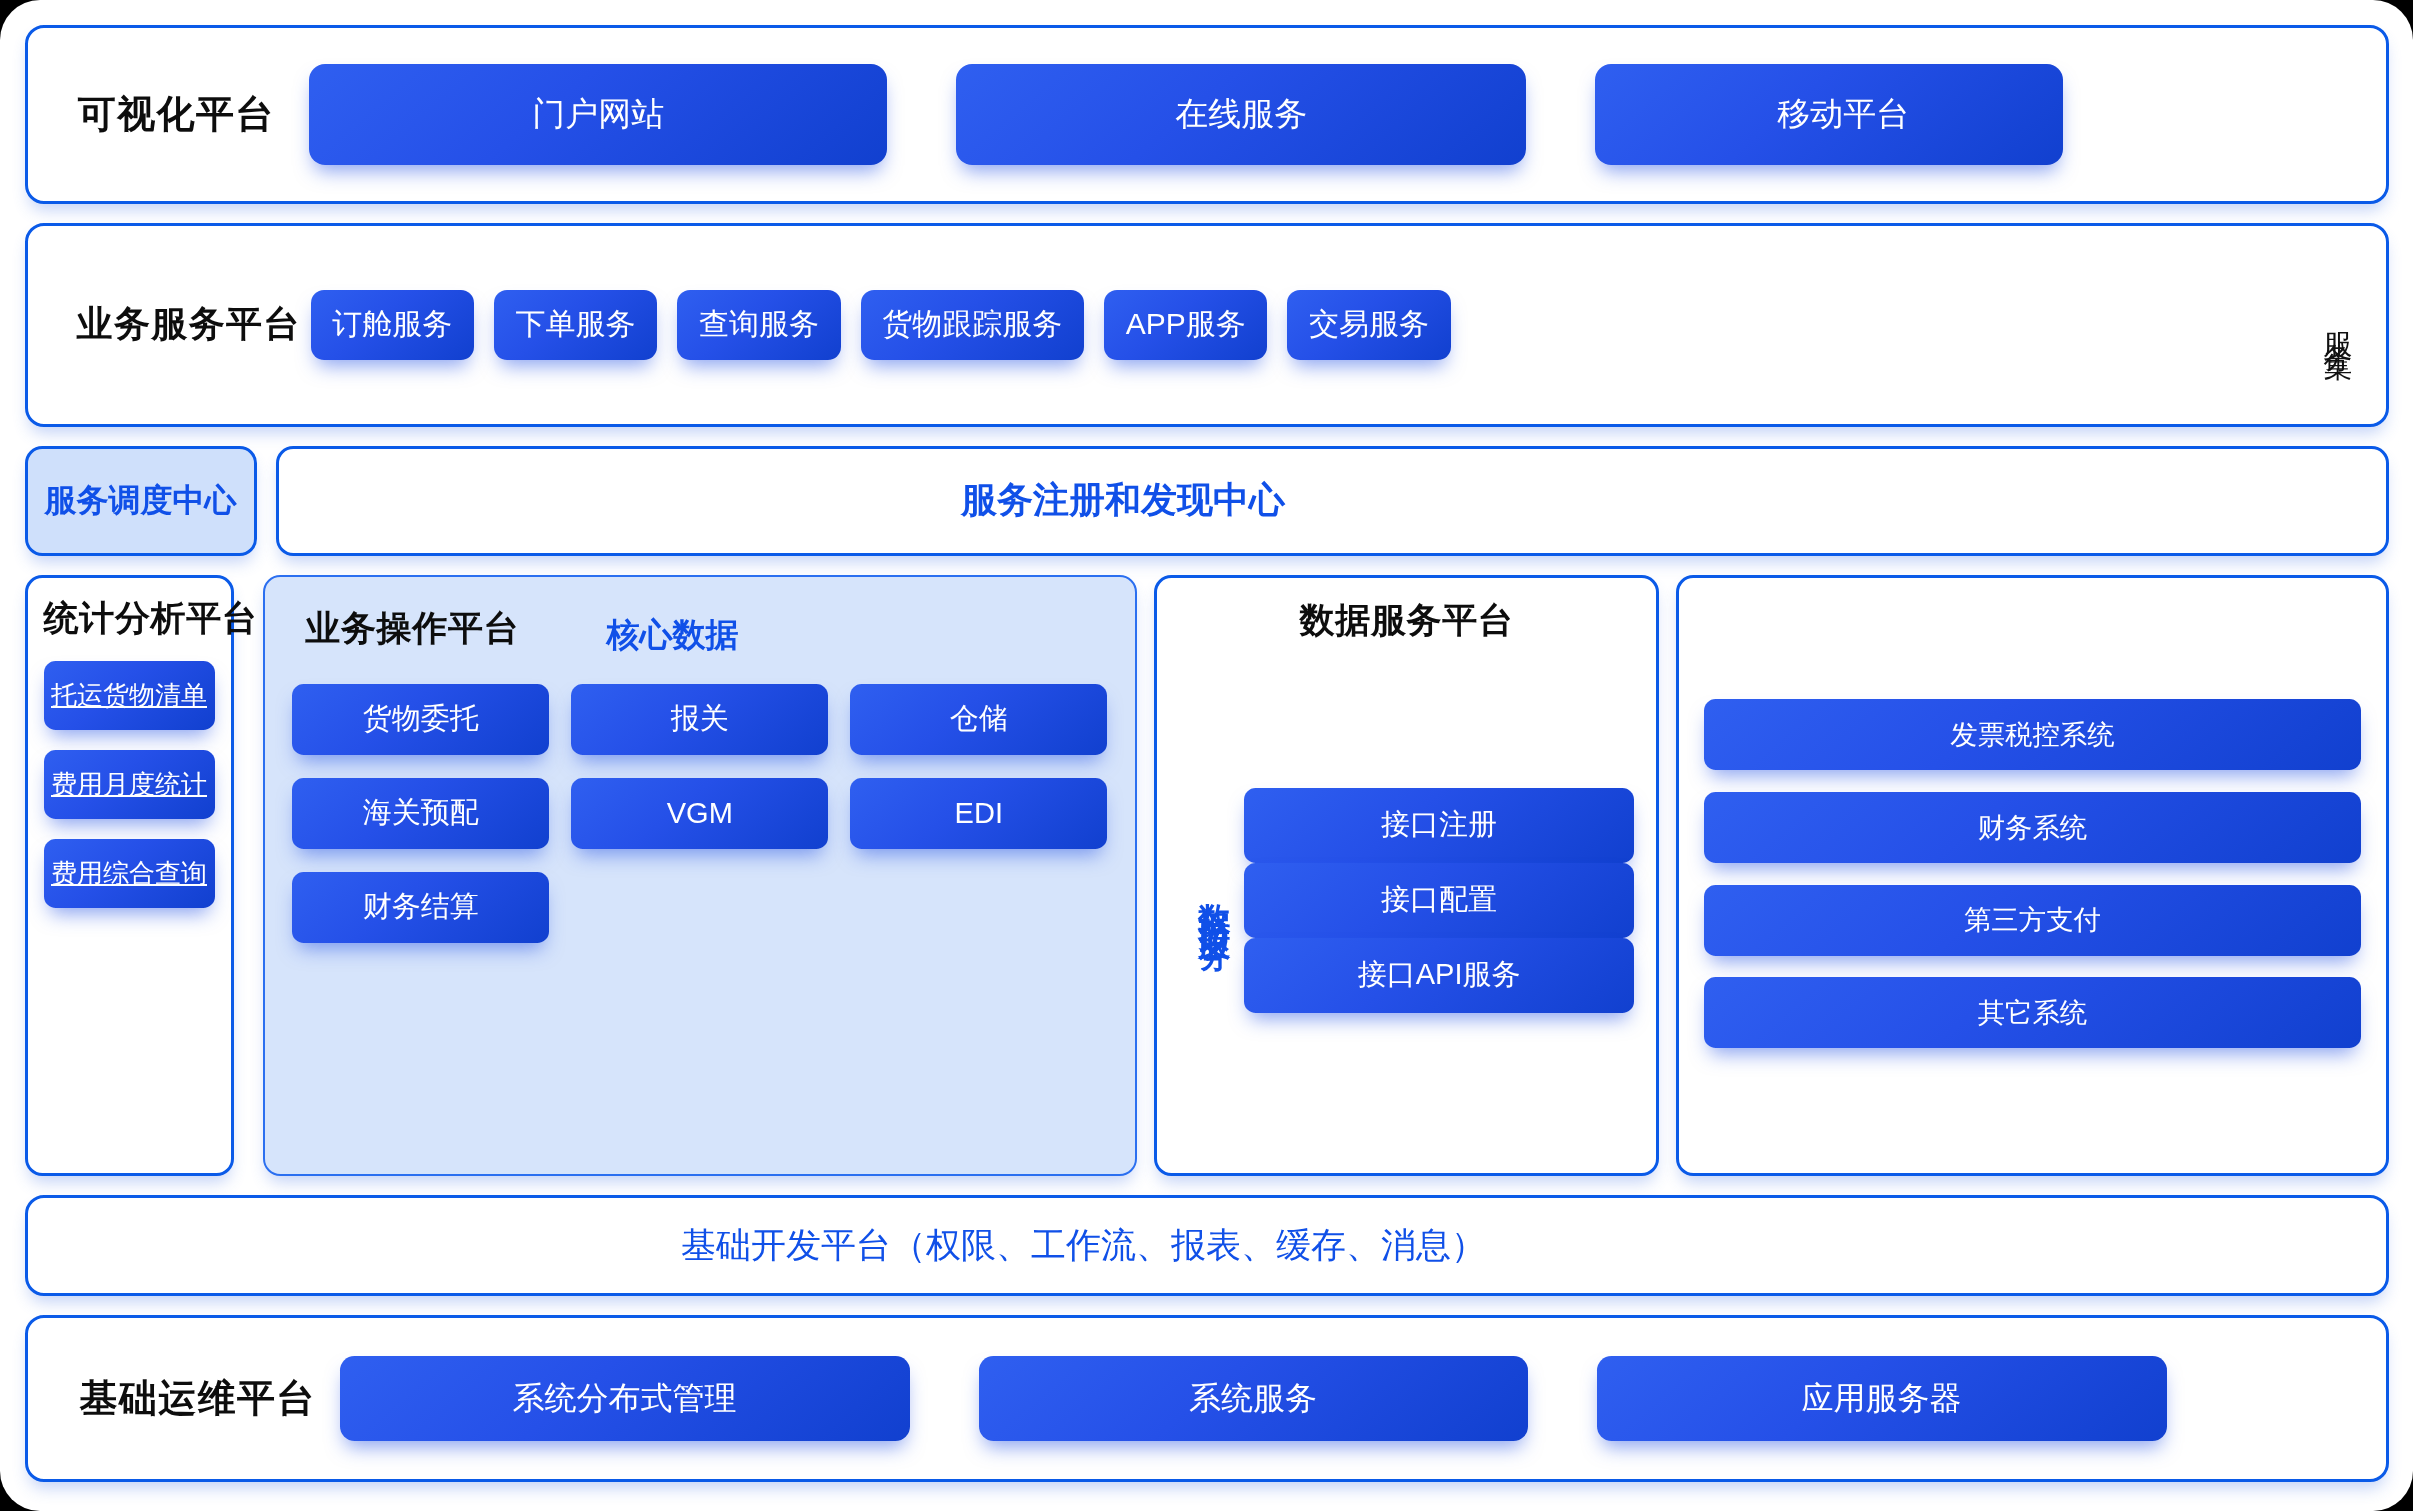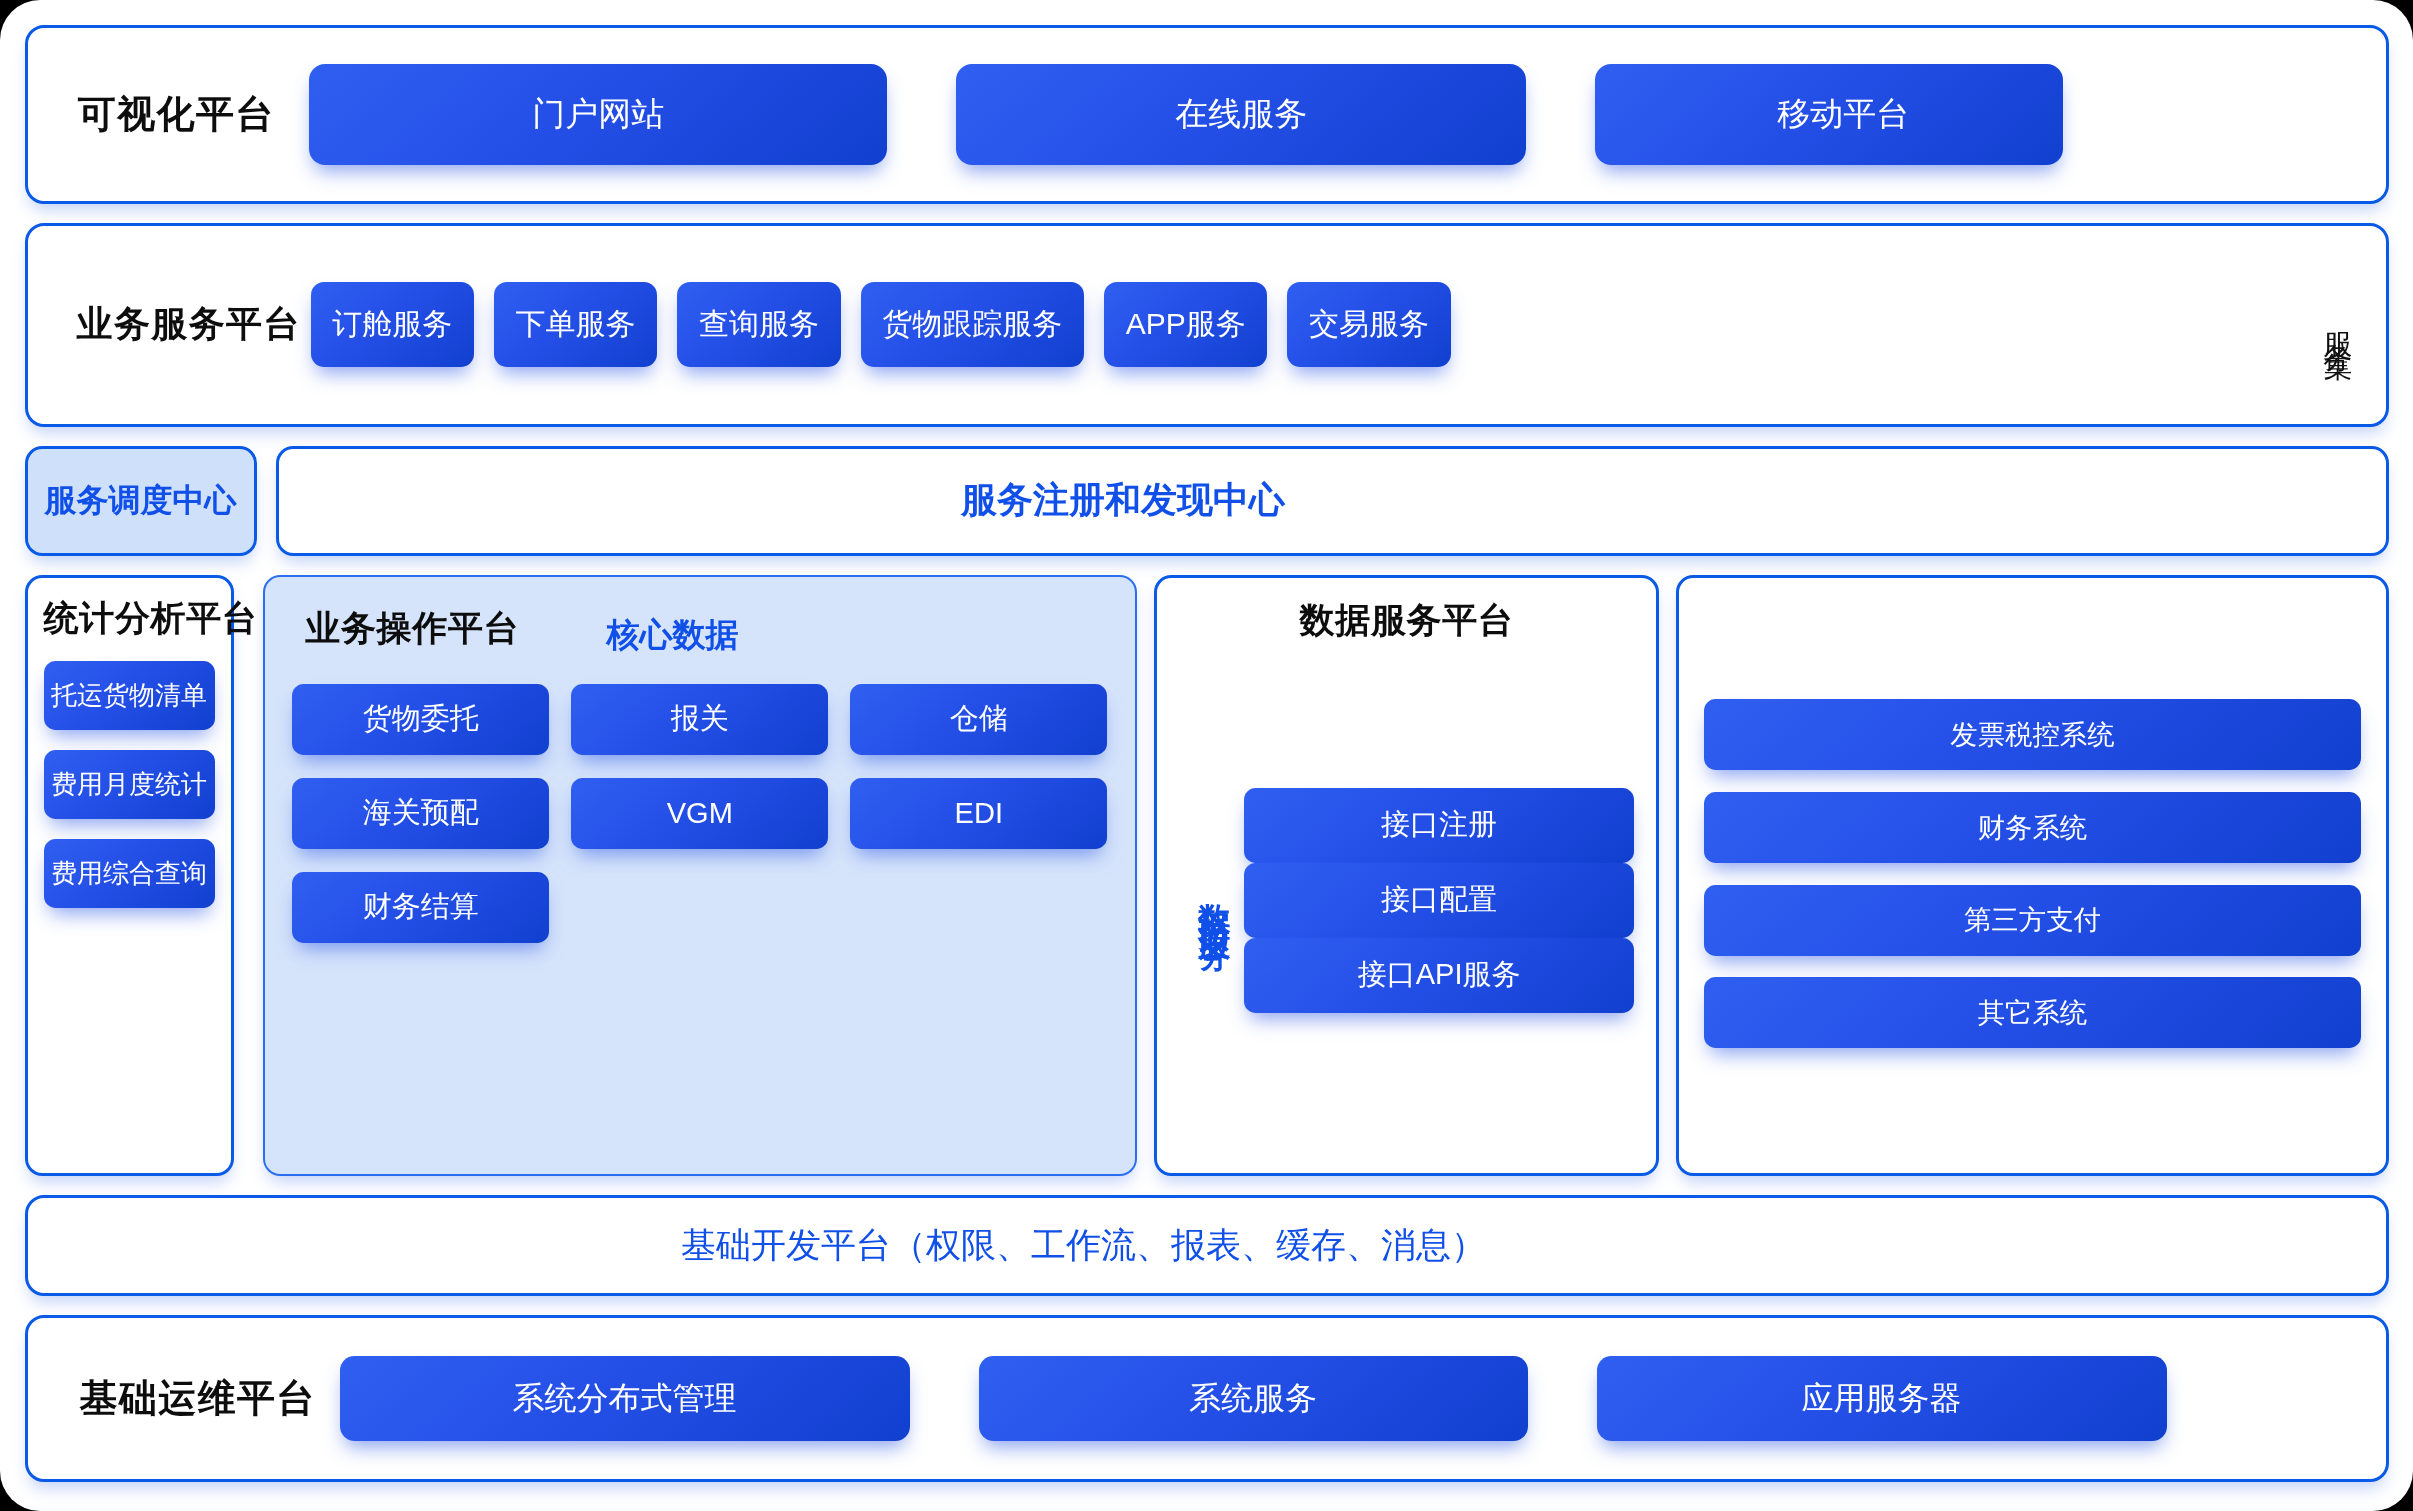--- a/index.html
+++ b/index.html
@@ -74,21 +74,21 @@
   #row-visual .btn.b2 { width: 570px; }
   #row-visual .btn.b3 { width: 468px; padding-left: 28px; }
 
   
   #row-business { height: 204px; padding: 0 29px; }
   #row-business .band-title { width: 224px; margin-left: 20px; font-size: 36px; }
   #row-business .btns {
     flex: 1; display: flex; align-items: center; gap: 20px; margin-left: 10px;
   }
   #row-business .btn {
-    height: 85px; font-size: 30px; border-radius: 13px; padding: 0 21.7px;
+    height: 70px; font-size: 30px; border-radius: 13px; padding: 0 21.7px;
   }
   .vlabel {
     writing-mode: vertical-rl;
     font-size: 29px;
     font-weight: 400;
     color: #111;
     letter-spacing: 10px;
     line-height: 1;
     margin-left: 19px;
     margin-right: 4.3px;
@@ -130,21 +130,21 @@
   }
   .panel-title {
     font-size: 35px; font-weight: 700; color: #0d0d0d;
     text-align: center; letter-spacing: 0.7px; white-space: nowrap;
   }
 
   
   #panel-stats { width: 209px; padding: 17.3px 16px 21.7px 16px; }
   #panel-stats .panel-title { margin-bottom: 19px; }
   #panel-stats .list { display: flex; flex-direction: column; gap: 20px; }
-  #panel-stats .btn { height: 69px; font-size: 26px; border-radius: 11.6px; }
+  #panel-stats .btn { height: 69px; font-size: 26px; border-radius: 11.6px; text-decoration: underline; }
 
   
   #panel-ops {
     width: 874px;
     border: 2.9px solid #2b6ff0;
     border-radius: 17.3px;
     background: #d6e4fb;
     box-shadow: 0 10px 16px -4.3px rgba(60,110,230,.30);
     padding: 21.7px 27.4px 29px 27.4px;
     display: flex; flex-direction: column; margin-left: 12px;

